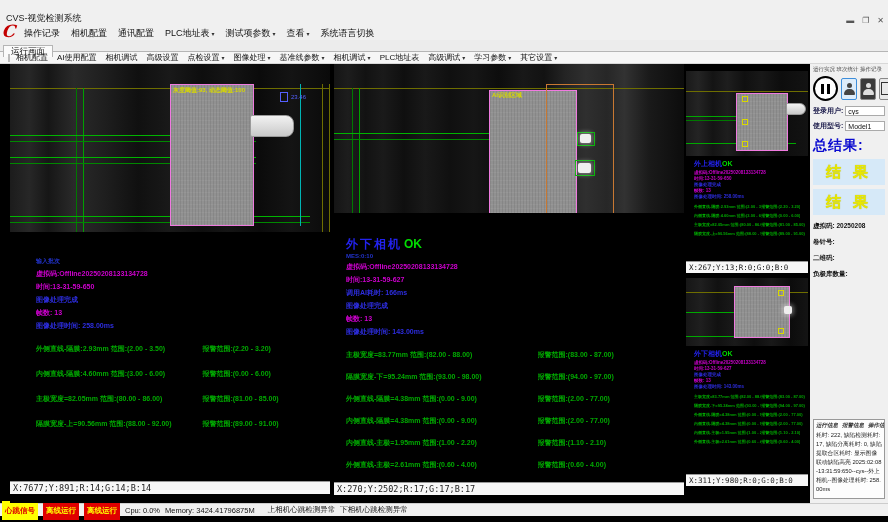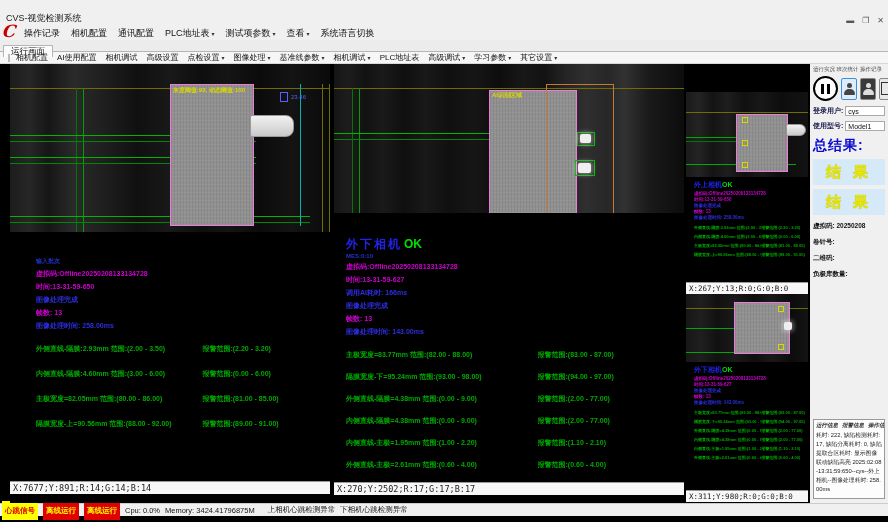--- a/index.html
+++ b/index.html
@@ -48,22 +48,22 @@
   .rep-row{display:flex;font-size:7px;color:#00a800;font-weight:bold;white-space:nowrap;}
   .panel.left .rep-row{margin-bottom:15px;}
   .panel.middle .rep-row{margin-bottom:12px;}
   .rep-row .m{width:57%;overflow:hidden;}
   .rep-row .a{overflow:hidden;}
   .coords{margin-top:auto;height:13px;background:#f7f7f7;border-top:1px solid #999;font-family:"DejaVu Sans Mono","Liberation Mono",monospace;font-size:8.5px;color:#222;line-height:12px;padding-left:3px;}
   .botpad{height:9px;background:#000;}
   
   .minicol{width:122px;margin-right:2px;display:flex;flex-direction:column;}
   .mini{display:flex;flex-direction:column;background:#000;}
-  .mini1{margin-top:28px;height:202px;}
-  .mini2{height:208px;}
+  .mini1{margin-top:7px;height:202px;}
+  .mini2{margin-top:5px;height:208px;}
   .mini .img{width:122px;}
   .mini-report{padding:3px 2px 0 8px;overflow:hidden;flex:1;}
   .mini-title{font-size:7px;font-weight:bold;color:#2222ee;}
   .mini-title .ok{color:#00dd00;}
   .mini-line{font-size:4.5px;margin-top:1px;font-weight:bold;white-space:nowrap;}
   .mini-row{display:flex;font-size:4px;color:#00a800;margin-bottom:4px;white-space:nowrap;font-weight:bold;}
   .mini-row .m{width:60%;overflow:hidden;}
   .mini-row .a{overflow:hidden;}
   .mini .coords{height:12px;font-size:7.5px;line-height:11px;}
   

